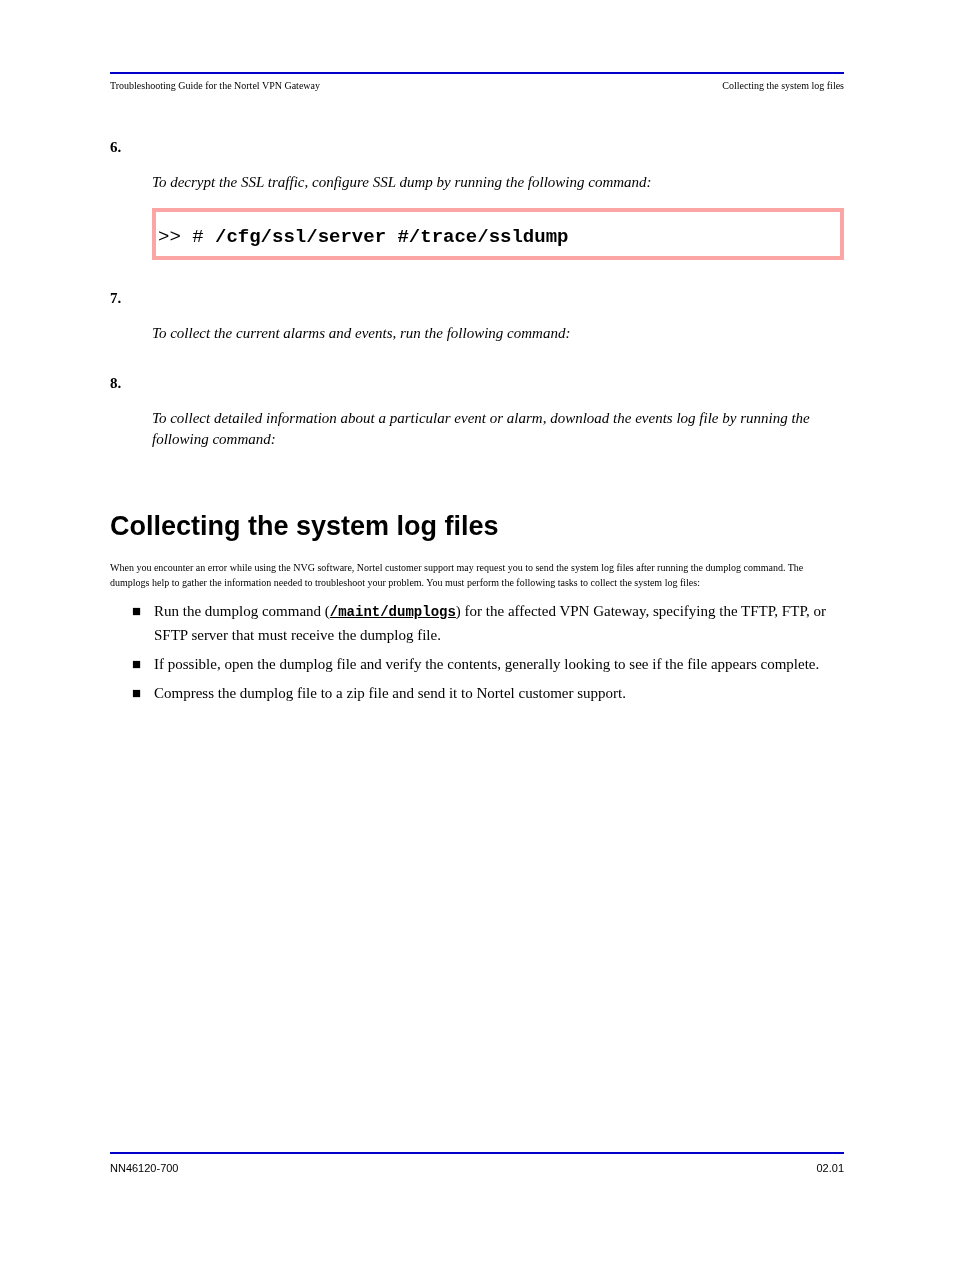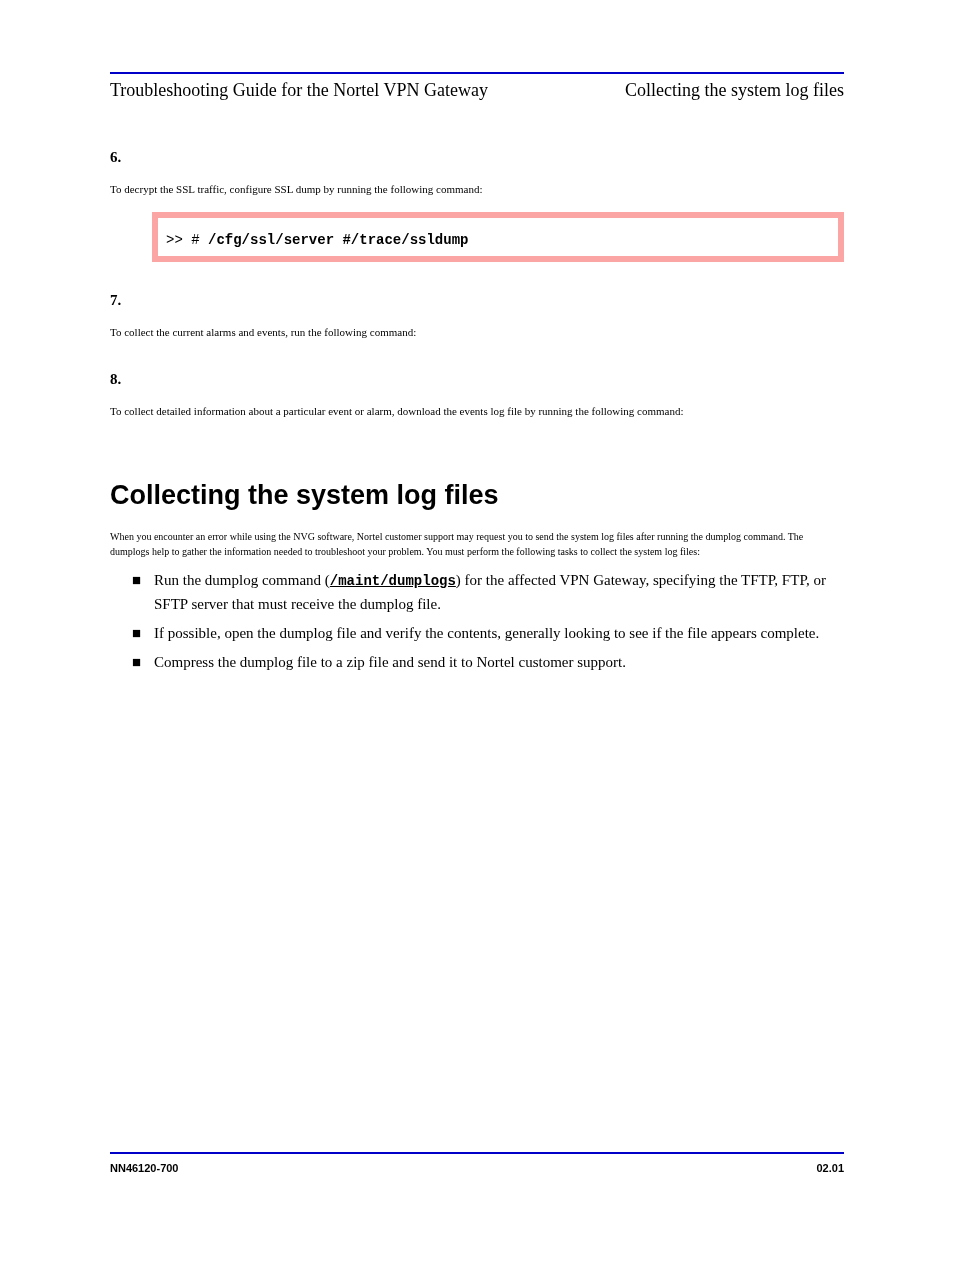--- a/index.html
+++ b/index.html
@@ -15,46 +15,48 @@
   .page {
     padding: 72px 110px 0 110px;
   }
   .header-line {
     border-top: 2px solid #0000C8;
     margin-bottom: 6px;
   }
   .header-row {
     display: flex;
     justify-content: space-between;
-    font-size: 18px;
+    font-size: 10px;
     margin-bottom: 48px;
   }
   .header-left { }
   .header-right { text-align: right; }
   .section-number {
     font-size: 15px;
     font-weight: bold;
     margin-top: 30px;
     margin-bottom: 16px;
   }
   .step-text, .body-text {
-    font-size: 11px;
+    font-size: 15px;
     line-height: 1.45;
+    margin-left: 42px;
     margin-bottom: 12px;
+    font-style: italic;
   }
   .step-text { margin-bottom: 10px; }
   .command-box {
-    border: 6px solid #fca5a5;
-    padding: 14px 10px 8px 8px;
+    border: 4px solid #fca5a5;
+    padding: 14px 10px 8px 2px;
     margin-left: 42px;
     margin-right: 0;
     margin-top: 14px;
     margin-bottom: 28px;
     font-family: 'Courier New', Courier, monospace;
-    font-size: 14px;
+    font-size: 19px;
   }
   .command-box .prompt { font-family: 'Courier New', Courier, monospace; }
   .command-box .cmd { font-weight: bold; font-family: 'Courier New', Courier, monospace; }
   .h2 {
     font-family: Arial, Helvetica, sans-serif;
     font-size: 27px;
     font-weight: bold;
     margin-top: 60px;
     margin-bottom: 18px;
   }
@@ -91,21 +93,20 @@
     left: 110px;
     right: 110px;
   }
   .footer-line { border-top: 2px solid #0000C8; }
   .footer-row {
     display: flex;
     justify-content: space-between;
     font-size: 11px;
     font-family: Arial, Helvetica, sans-serif;
     margin-top: 8px;
-    font-weight: bold;
   }
   .footer-left { }
   .footer-right { text-align: right; }
 </style>
 </head>
 <body>
 
 <div class="page">
   <div class="header-line"></div>
   <div class="header-row">

